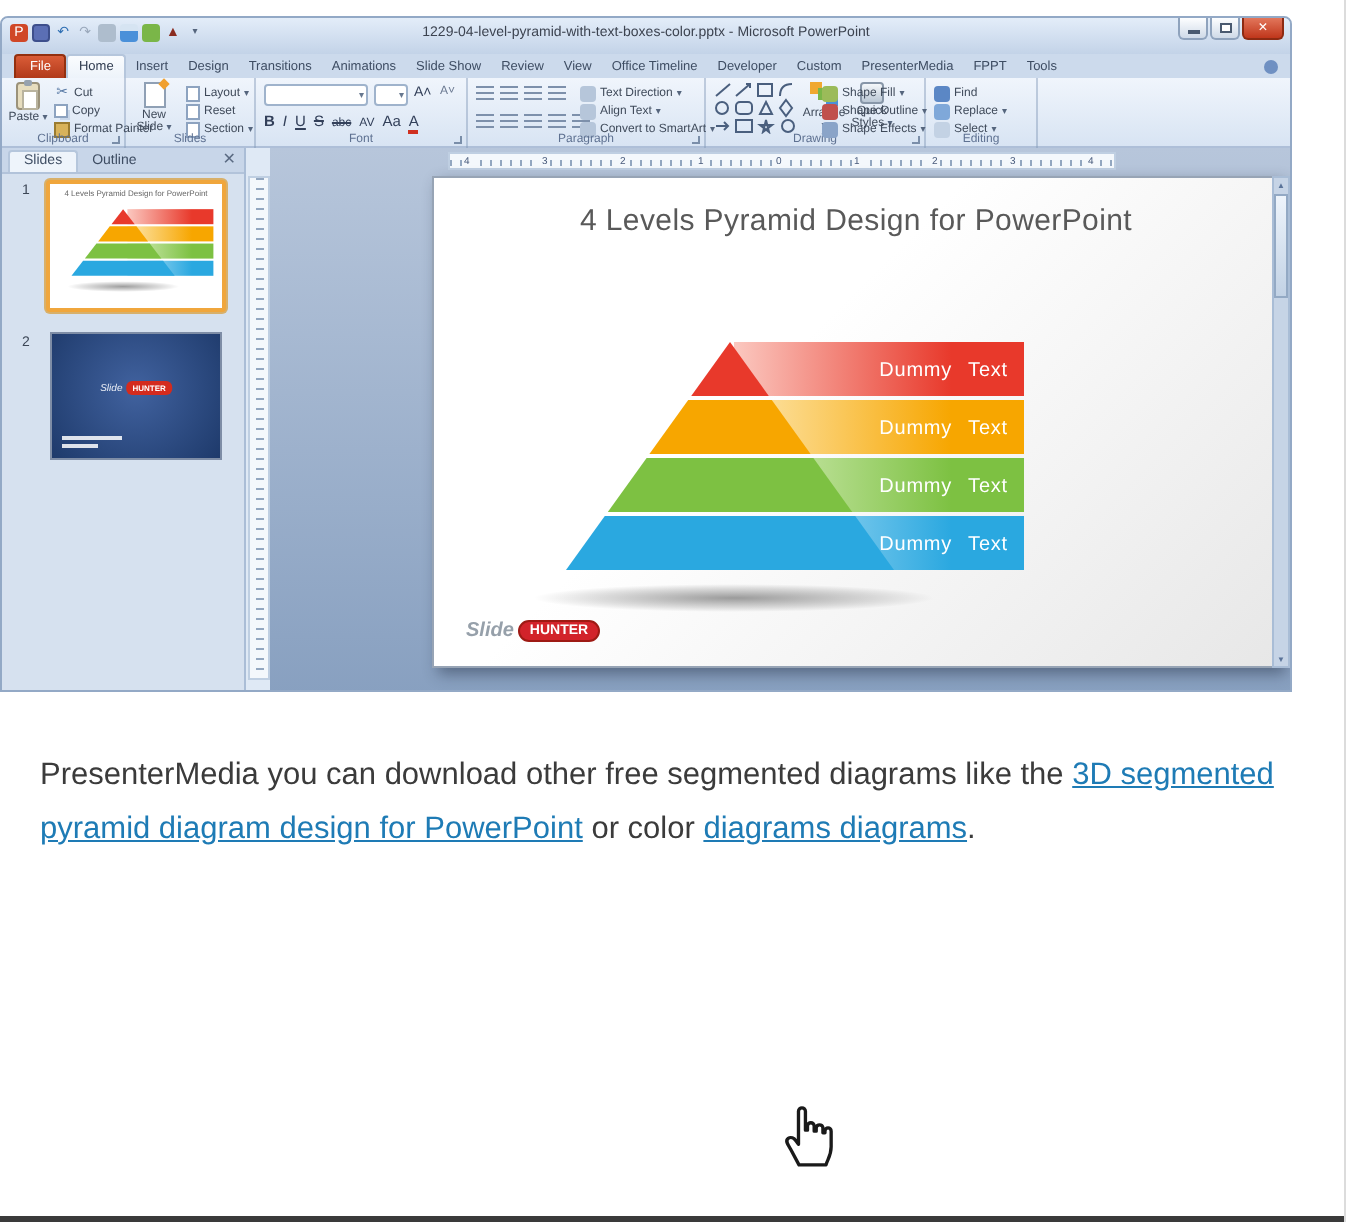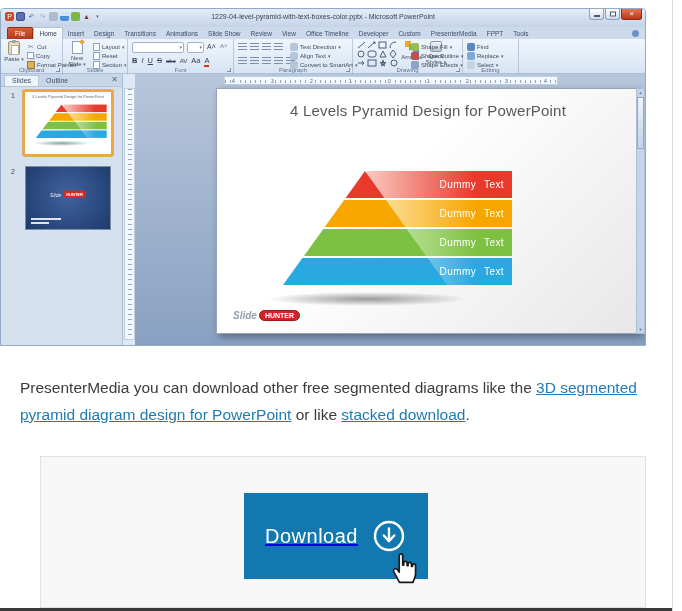--- a/index.html
+++ b/index.html
@@ -427,31 +427,22 @@
       </div>
 
       <div class="cscroll">
         <span class="ar" style="top:0">▲</span>
         <div class="th"></div>
         <span class="ar" style="bottom:0">▼</span>
       </div>
     </div>
   </div>
 
-  <p class="article"><span>PresenterMedia you can download other free segmented diagrams like the </span><a href="#">3D segmented pyramid diagram design for PowerPoint</a><span> or like </span><a href="#">stacked download</a><span>.</span></p>
-
-  <div class="dlbox">
-    <a class="dlbtn" href="#">
-      <span>Download</span>
-      <svg width="36" height="36" viewBox="0 0 36 36">
-        <circle cx="18" cy="18" r="14" fill="none" stroke="#fff" stroke-width="2.4"></circle>
-        <path d="M18 10.5 L18 22.5 M12.8 17.5 L18 23.2 L23.2 17.5" stroke="#fff" stroke-width="2.4" fill="none" stroke-linecap="round" stroke-linejoin="round"></path>
-      </svg>
-    </a>
-  </div>
+  <p class="article"><span>PresenterMedia you can download other free segmented diagrams like the </span><a href="#">3D segmented pyramid diagram design for PowerPoint</a><span> or color </span><a href="#">diagrams diagrams</a><span>.</span></p>
+
 
   <svg class="cursor" width="32" height="36" viewBox="0 0 24 28">
     <path d="M8.5 26 L5.2 19.8 C4.2 18.2 3 16.6 4.3 15.7 C5.3 15 6.6 15.6 7.3 16.6 L8.3 18 L8.3 5.2 C8.3 3.4 11 3.4 11 5.2 L11 12.5 L11.8 12.5 L11.8 10.9 C11.8 9.2 14.4 9.2 14.4 10.9 L14.4 12.9 L15.2 12.9 L15.2 11.7 C15.2 10 17.8 10 17.8 11.7 L17.8 13.5 L18.6 13.5 L18.6 12.9 C18.6 11.2 21 11.2 21 12.9 L21 19 C21 22.5 19.5 24 19 26 Z" fill="#fff" stroke="#1a1a1a" stroke-width="1.3" stroke-linejoin="round"></path>
   </svg>
 
   <div class="right-line"></div>
   <div class="bottom-bar"></div>
 </div>
 
 </body></html>

